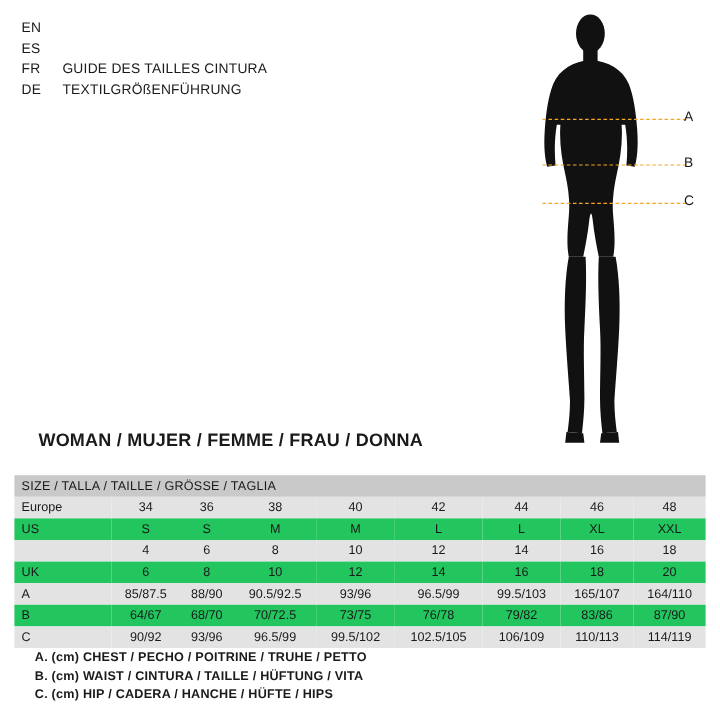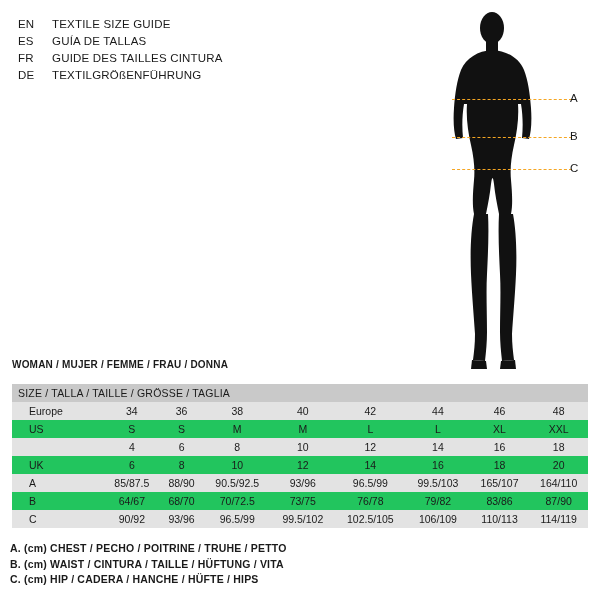--- a/index.html
+++ b/index.html
@@ -64,90 +64,88 @@
     position: absolute;
     font-size: 11.5px;
     color: #1a1a1a;
     font-family: "Liberation Sans", sans-serif;
   }
 
   
   .woman-heading {
     position: absolute;
     top: 359px;
-    left: 12px;
-    font-size: 10px;
+    left: 32px;
+    font-size: 15px;
     font-weight: bold;
     letter-spacing: 0.2px;
     color: #1a1a1a;
   }
 
   
   .size-table {
     position: absolute;
-    top: 384px;
+    top: 396px;
     left: 12px;
     width: 576px;
     border-collapse: collapse;
     font-size: 10.5px;
     color: #1a1a1a;
   }
   .size-table td {
     padding: 2px 3px;
     line-height: 14px;
     text-align: center;
     border: none;
   }
   .size-table td.rowlabel {
     text-align: left;
-    padding-left: 17px;
+    padding-left: 6px;
     width: 72px;
   }
   .size-table tr.header td {
     background: #c9c9c9;
     font-weight: normal;
     text-align: left;
     padding-left: 6px;
     letter-spacing: 0.2px;
   }
   .size-table tr.odd td {
     background: #e3e3e3;
   }
   .size-table tr.even td {
     background: #22c55e;
   }
 
   
   .legend {
     position: absolute;
     top: 541px;
-    left: 10px;
+    left: 29px;
     width: 400px;
   }
   .legend-row {
     font-size: 10.5px;
     line-height: 15.5px;
     letter-spacing: 0.2px;
     color: #1a1a1a;
     font-weight: bold;
   }
 </style>
 </head>
 <body>
 
 <div class="page">
 
   <div class="langs">
     <div class="lang-row">
       <span class="lang-code">EN</span>
-      <span class="lang-title">TEXTILE SIZE GUIDE</span>
     </div>
     <div class="lang-row">
       <span class="lang-code">ES</span>
-      <span class="lang-title">GUÍA DE TALLAS</span>
     </div>
     <div class="lang-row">
       <span class="lang-code">FR</span>
       <span class="lang-title">GUIDE DES TAILLES CINTURA</span>
     </div>
     <div class="lang-row">
       <span class="lang-code">DE</span>
       <span class="lang-title">TEXTILGRÖßENFÜHRUNG</span>
     </div>
   </div>

